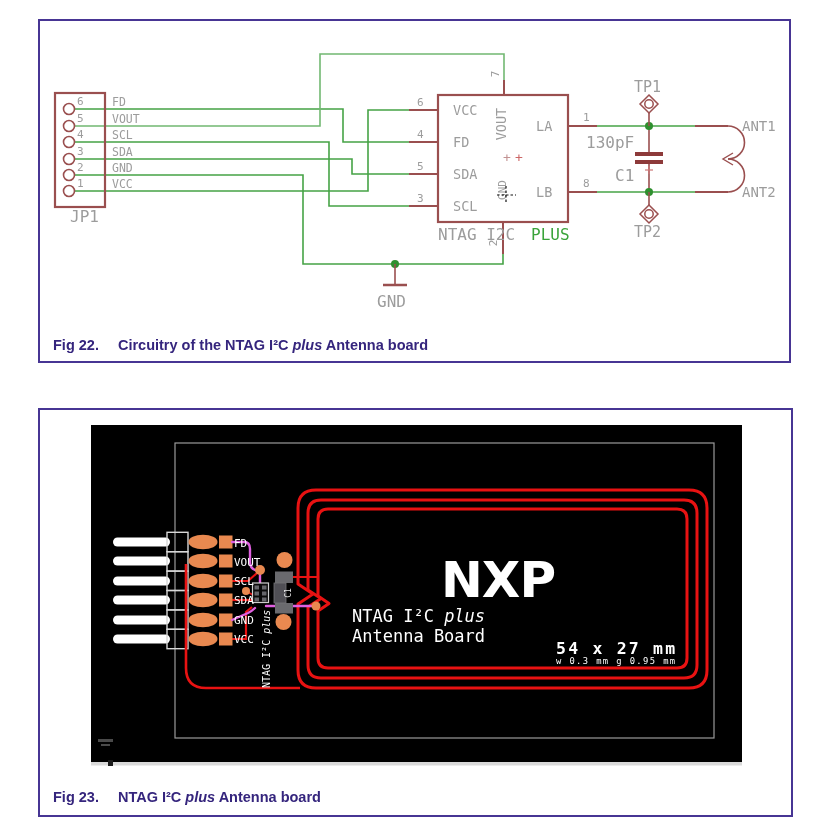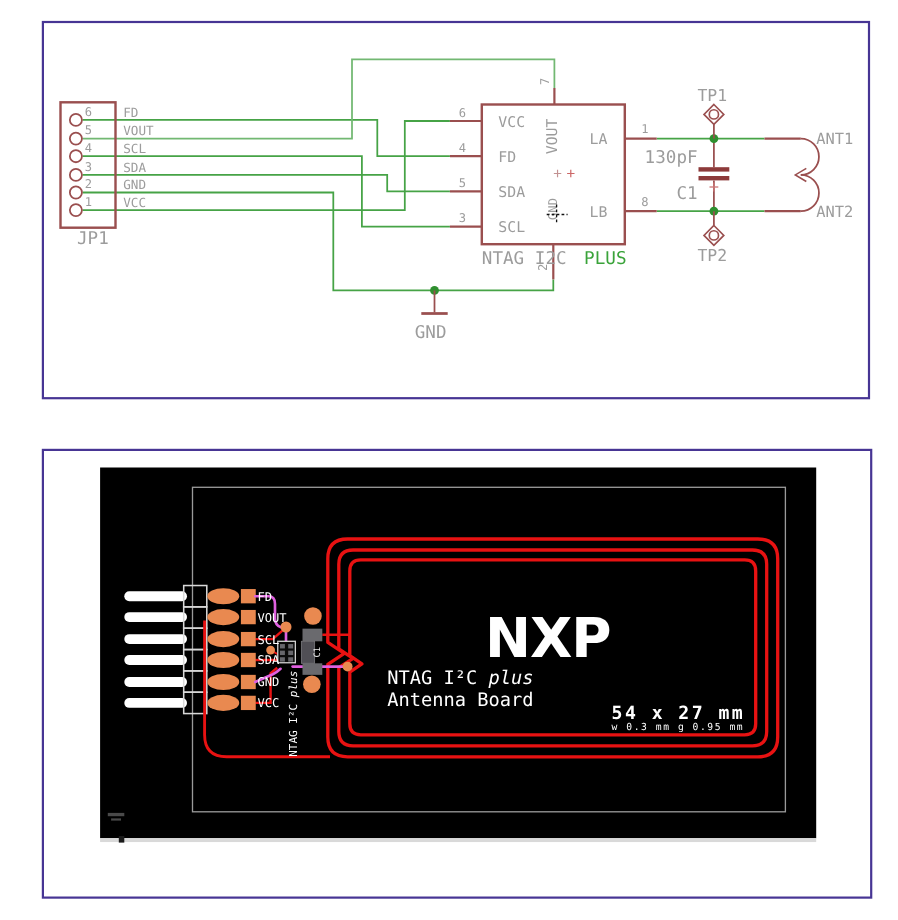--- a/index.html
+++ b/index.html
@@ -276,14 +276,20 @@
       <text x="441" y="597" font-family="DejaVu Sans, sans-serif" font-weight="bold" font-size="50" fill="#ffffff" letter-spacing="-1">NXP</text>
 
       <text x="352" y="622" class="mono silk" font-size="17"><tspan>NTAG I²C </tspan><tspan font-style="italic">plus</tspan></text>
       <text x="352" y="642" class="mono silk" font-size="17">Antenna Board</text>
 
       <text x="556" y="654" class="mono silk" font-size="16.5" font-weight="bold" letter-spacing="2.2">54 x 27 mm</text>
       <text x="556" y="663.5" class="mono silk" font-size="8.8" letter-spacing="1.4">w 0.3 mm g 0.95 mm</text>
     </g>
   </svg>
 
+  <div class="fig-caption" id="caption22">
+    <span class="figlabel">Fig 22.</span><span>Circuitry of the NTAG I²C </span><span class="it">plus</span><span> Antenna board</span>
+  </div>
+  <div class="fig-caption" id="caption23">
+    <span class="figlabel">Fig 23.</span><span>NTAG I²C </span><span class="it">plus</span><span> Antenna board</span>
+  </div>
 
 </div>
 
 </body></html>

